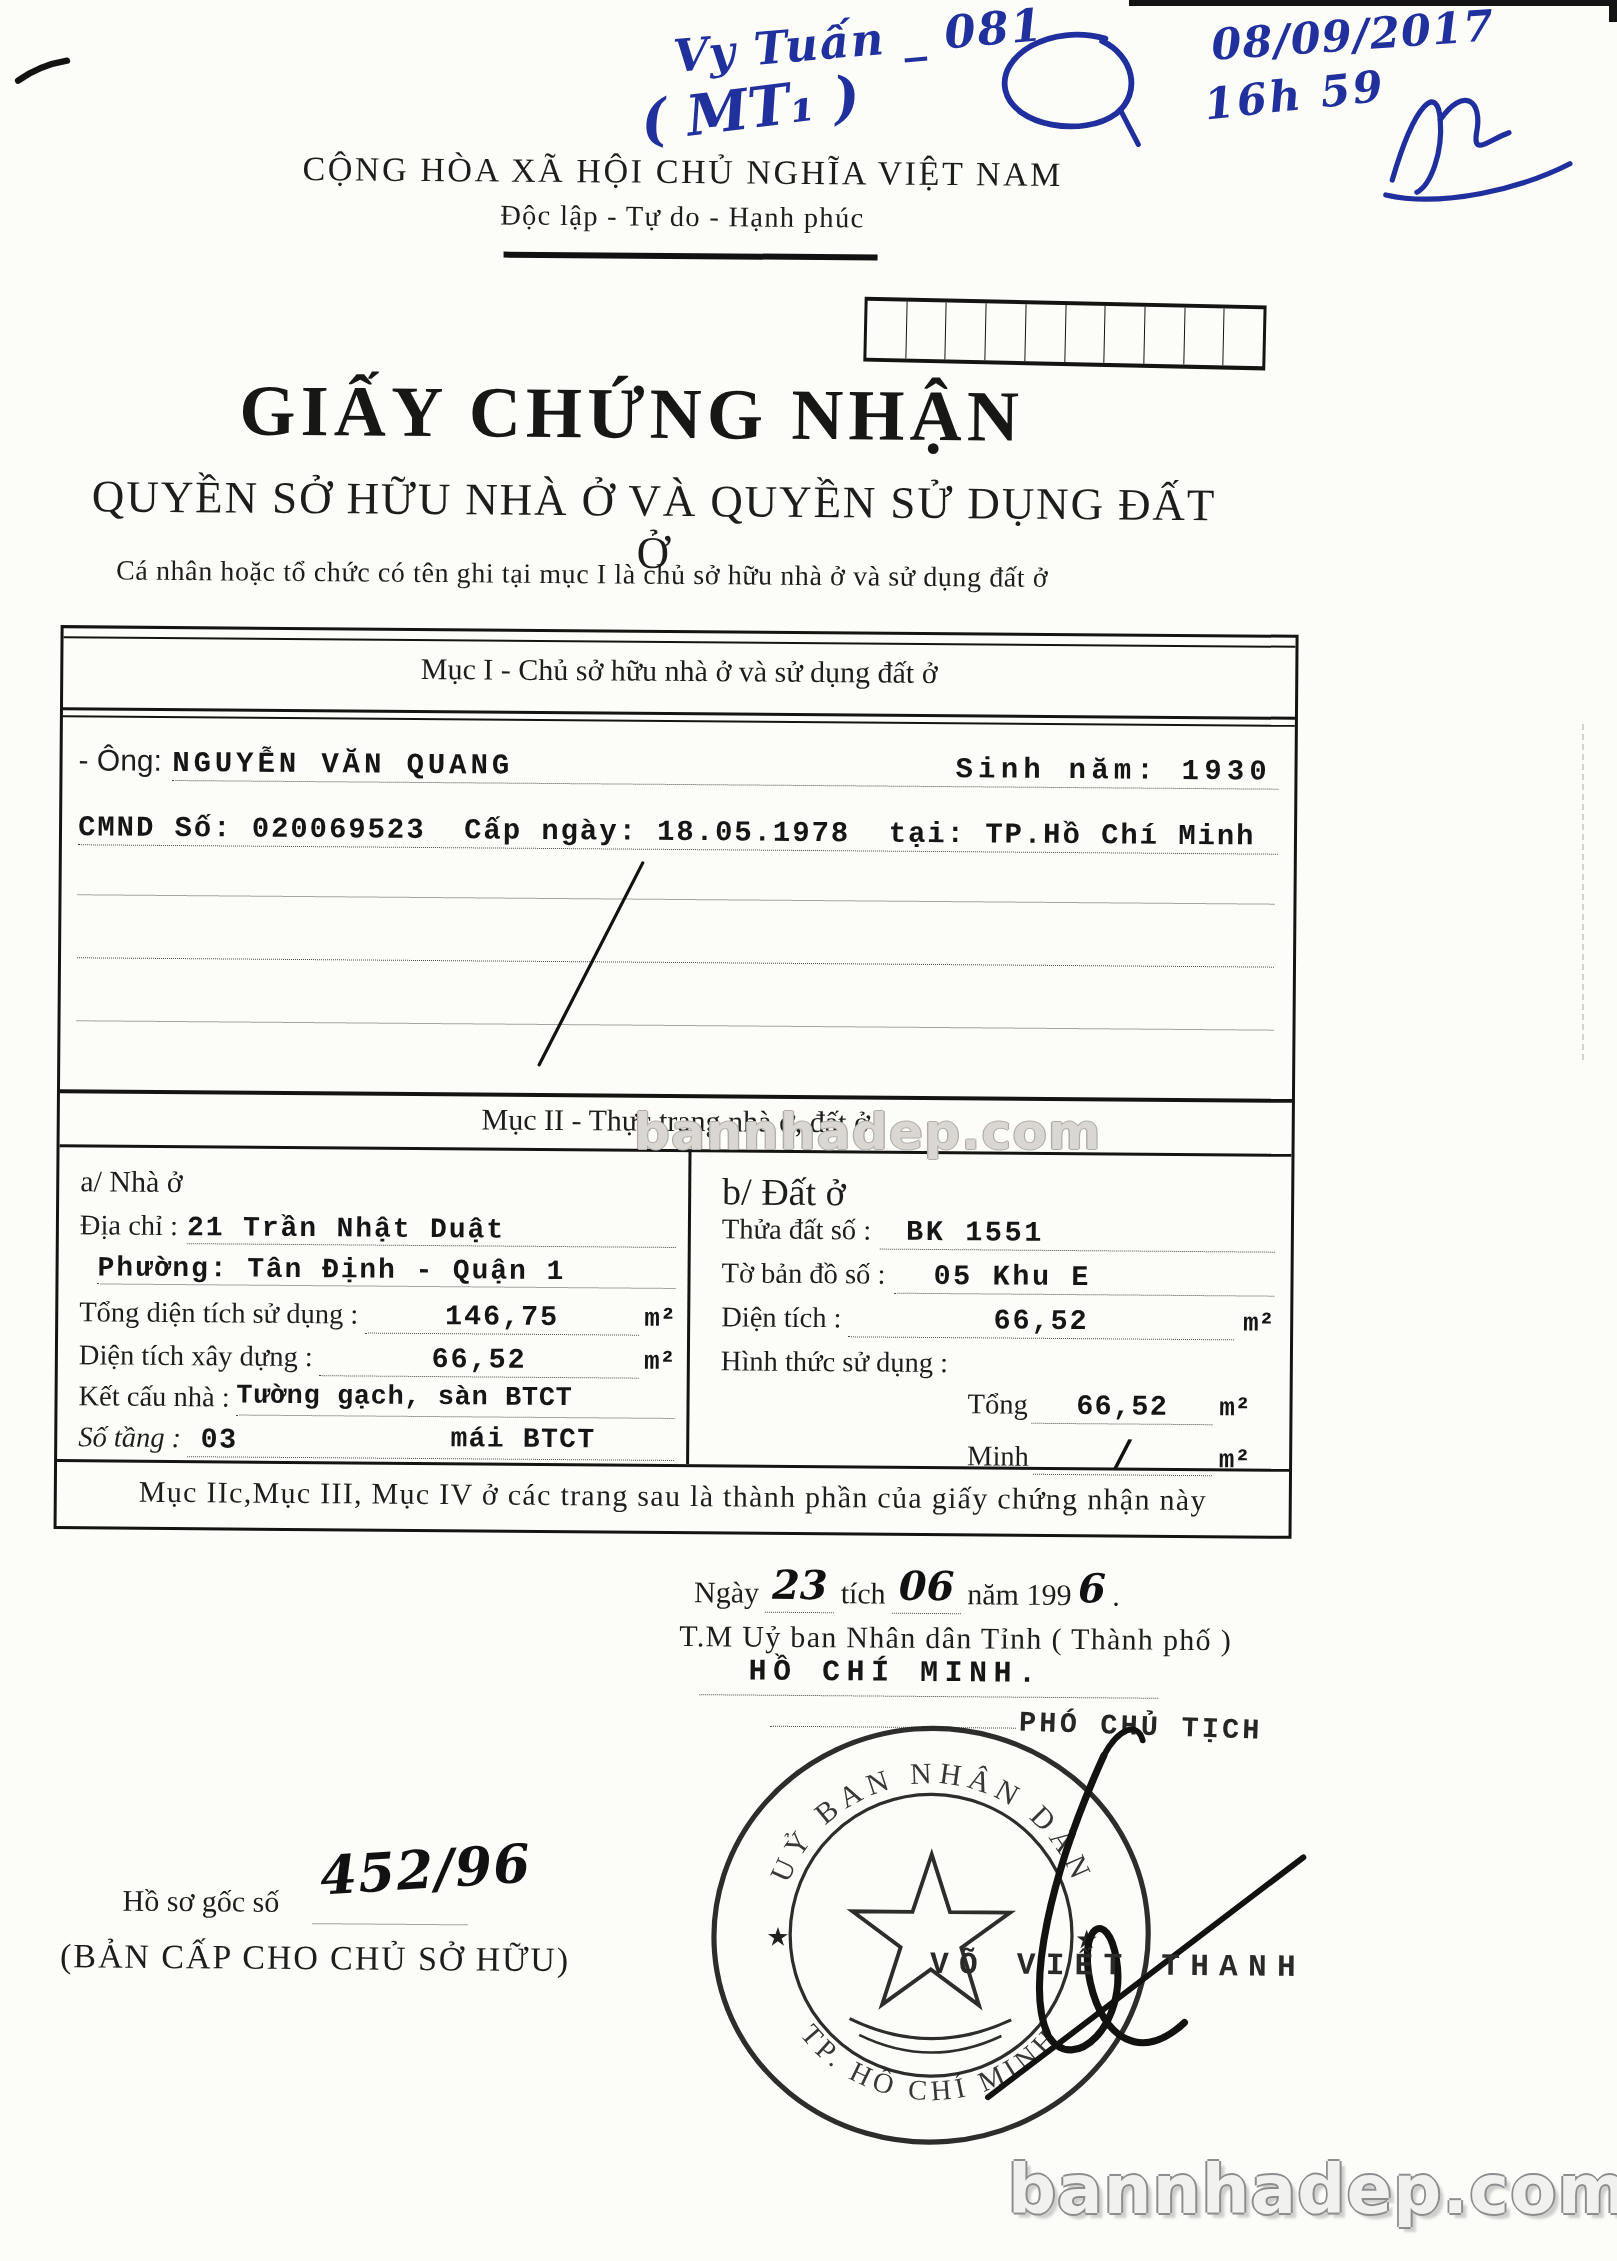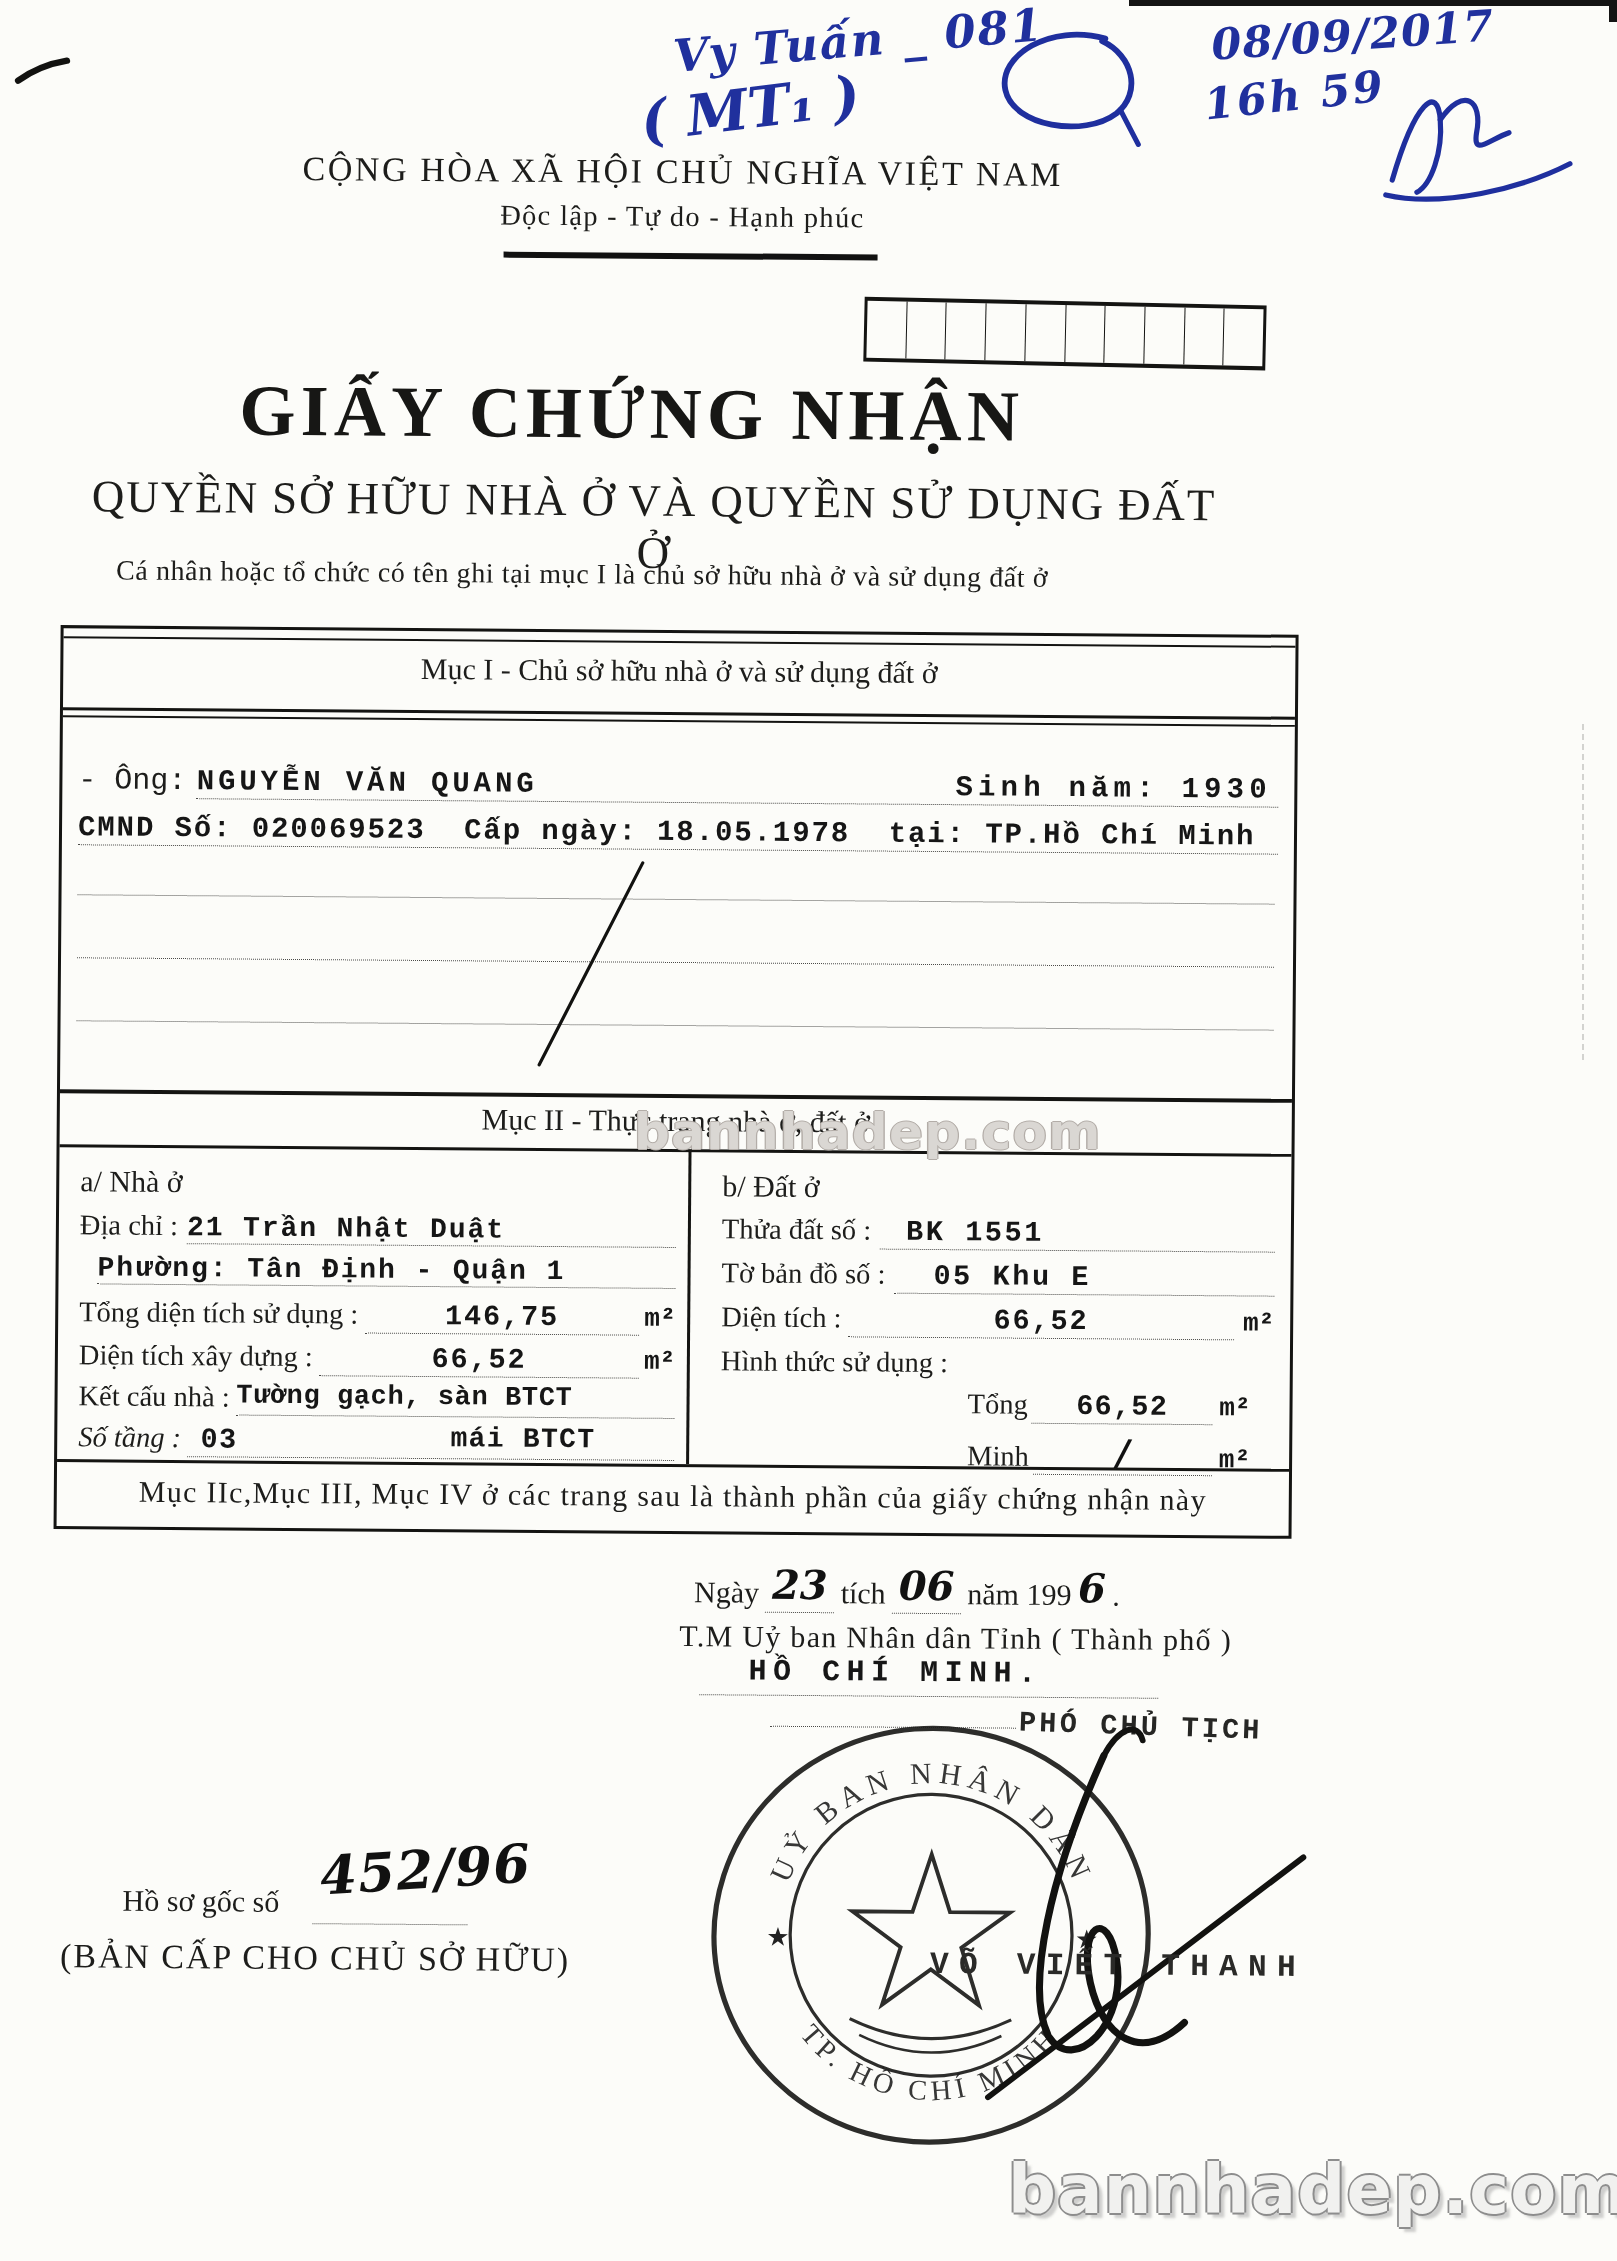--- a/index.html
+++ b/index.html
@@ -1,19 +1,19 @@
 <!DOCTYPE html>
 <html style="font-size:10.3px"><head>
 <meta charset="utf-8">
 <style>
   html,body{margin:0;padding:0;background:#e8e8e6;}
   #page{position:relative;width:1617px;height:2261px;background:#fcfcf9;overflow:hidden;
         font-family:"Liberation Serif","DejaVu Serif",serif;color:#1d1d1b;}
   .abs{position:absolute;}
-  .serif{font-family:Liberation Mono, monospace;margin-top:20px;}
+  .serif{font-family:Liberation Sans, sans-serif;}
   .mono{font-family:"Liberation Mono","DejaVu Sans Mono",monospace;font-weight:700;color:#161616;}
   .hwb{font-family:"DejaVu Serif",serif;font-style:italic;color:#20309d;font-weight:700;}
   .hwk{font-family:"DejaVu Serif",serif;font-style:italic;color:#111;font-weight:700;}
   .center{text-align:center;}
   
   #printed{position:absolute;left:0;top:0;width:1617px;height:2261px;
            transform:rotate(0.45deg);transform-origin:809px 582px;}
   
   #mainbox{position:absolute;left:61px;top:631px;width:1232px;height:898px;
            border:3.9px solid #141412;}
@@ -155,21 +155,21 @@
         <div class="cellrow" style="left:21px;right:11.6px;top:274px;">
           <span style="padding-right:6.5px;white-space:pre;font-style:italic;">Số tầng :</span>
           <span class="f-line" style="justify-content:flex-start;">
             <span class="mono" style="font-size:28.5px;letter-spacing:1.3px;padding-left:13px;">03</span>
             <span class="mono" style="font-size:28px;letter-spacing:1.3px;margin-left:213px;position:relative;top:-2.6px;">mái BTCT</span>
           </span>
         </div>
       </div>
 
       <div class="abs" style="left:632px;top:519px;right:0;height:312px;font-size:28.5px;">
-        <div class="cellrow" style="left:31px;top:17px;font-size:30px;">b/ Đất ở</div>
+        <div class="cellrow" style="left:31px;top:17px;font-size:38px;">b/ Đất ở</div>
         <div class="cellrow" style="left:31px;right:16px;top:61px;">
           <span style="padding-right:9px;white-space:pre;">Thửa đất số :</span>
           <span class="f-line" style="justify-content:flex-start;">
               <span class="mono" style="font-size:28.5px;letter-spacing:2.6px;padding-left:26px;">BK 1551</span>
             </span>
         </div>
         <div class="cellrow" style="left:31px;right:16px;top:105px;">
           <span style="padding-right:9px;white-space:pre;">Tờ bản đồ số :</span>
           <span class="f-line" style="justify-content:flex-start;">
               <span class="mono" style="font-size:28.5px;letter-spacing:2.6px;padding-left:39px;">05 Khu E</span>

